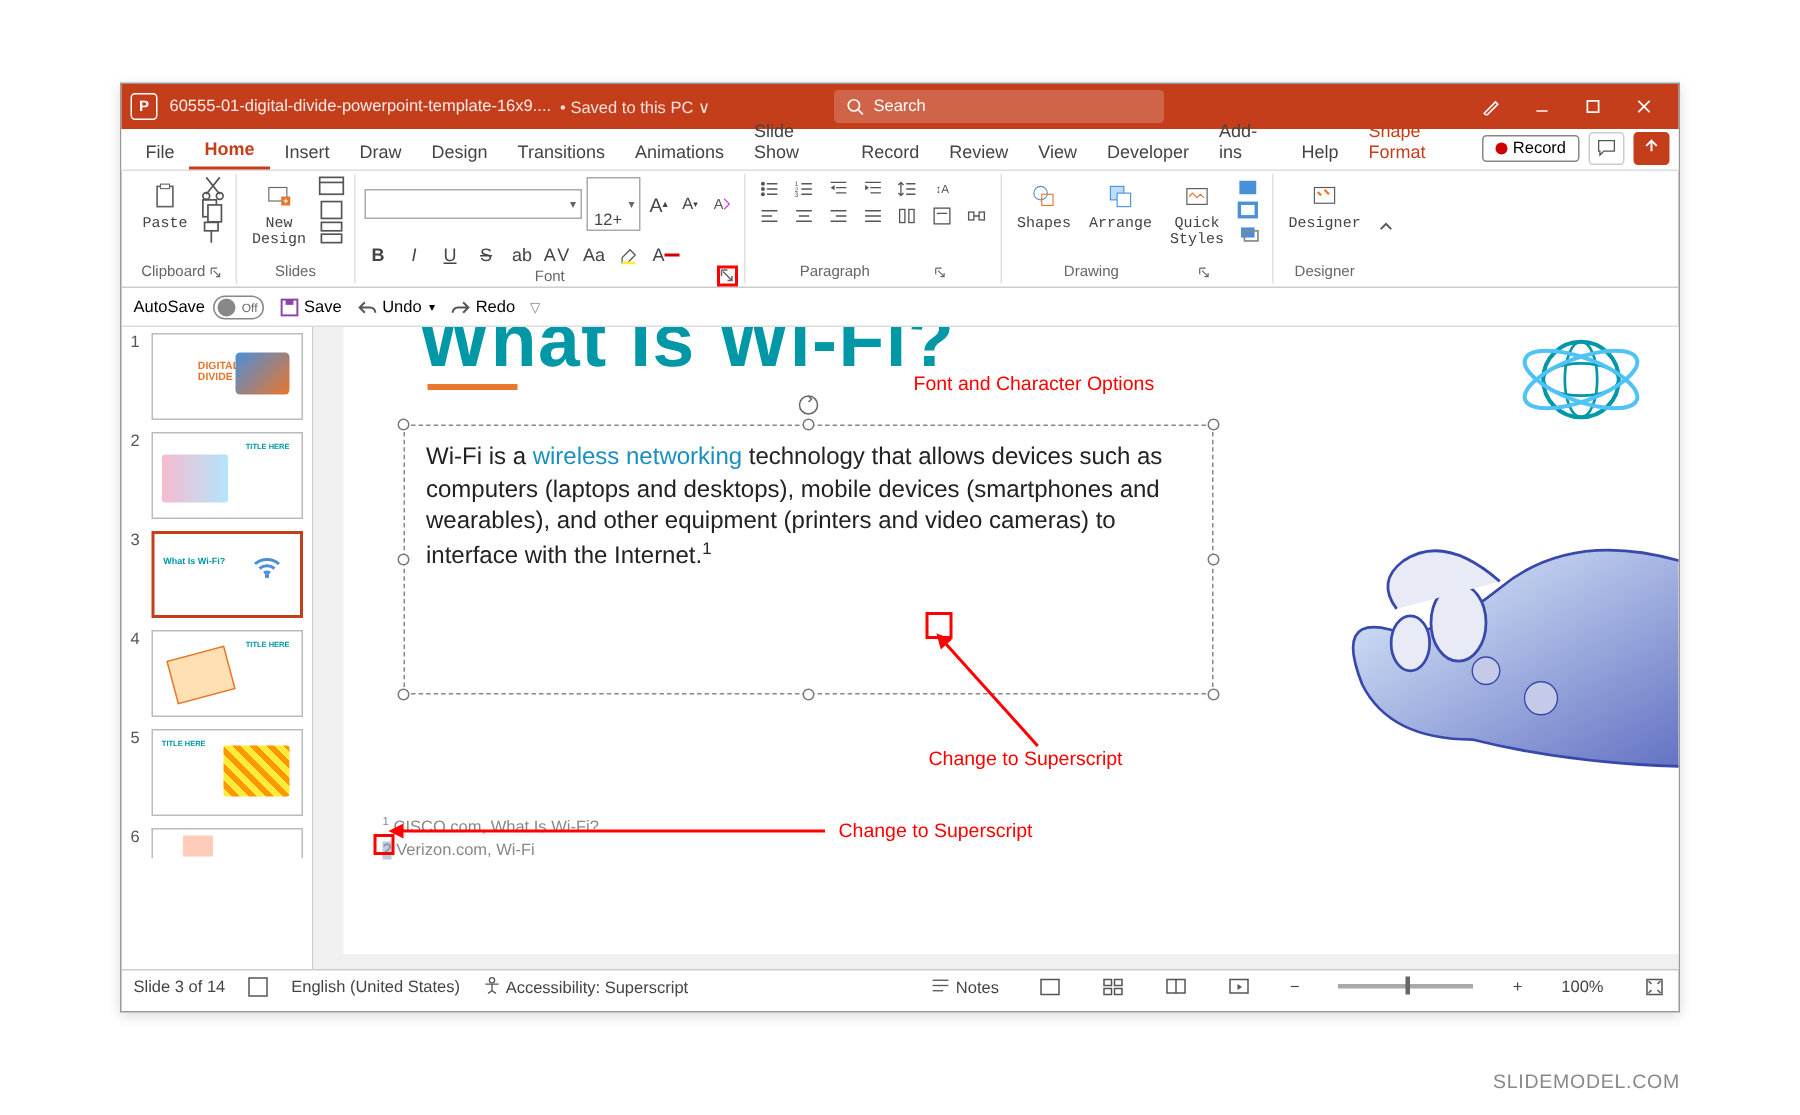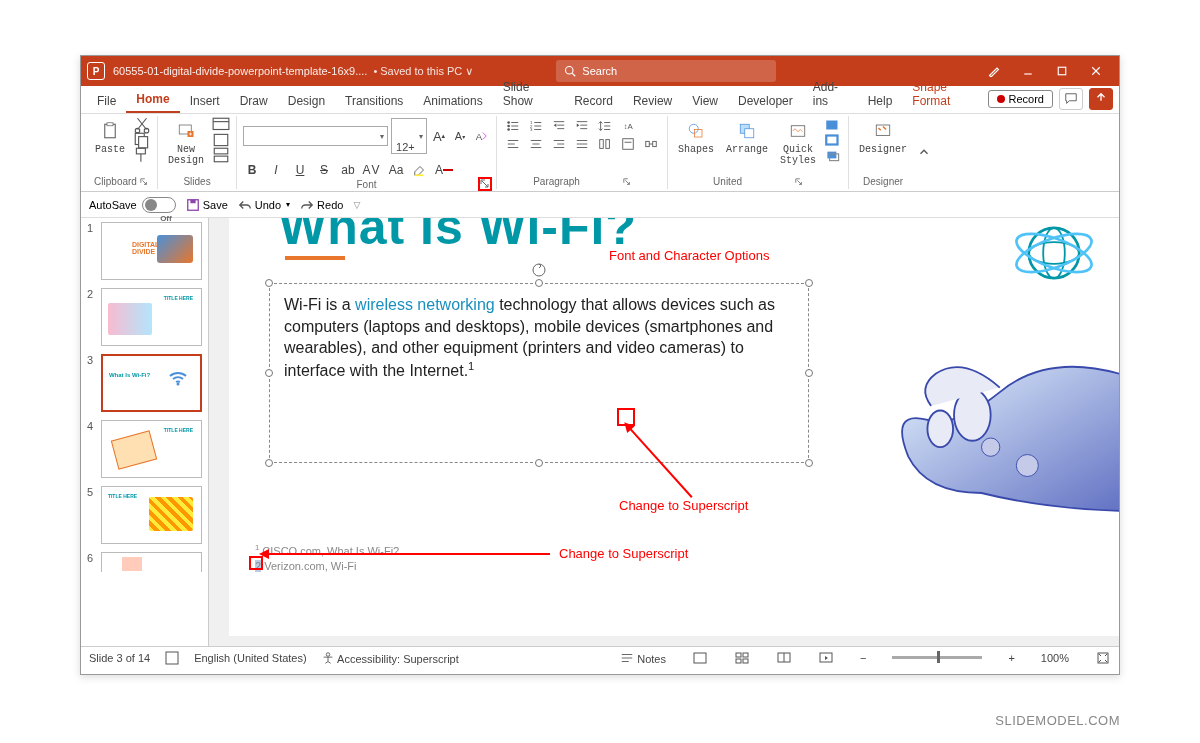--- a/index.html
+++ b/index.html
@@ -44,21 +44,21 @@
 .launcher-box svg { width: 10px; height: 10px; }
 .para-body { display: flex; flex-direction: column; gap: 2px; }
 .para-row { display: flex; gap: 3px; }
 .pbtn { width: 20px; height: 16px; display: flex; align-items: center; justify-content: center; }
 .pbtn svg { width: 14px; height: 14px; }
 .collapse-btn { width: 18px; align-self: center; }
 .qat { height: 26px; border-bottom: 1px solid #ddd; display: flex; align-items: center; gap: 10px; padding: 0 8px; font-size: 11px; }
 .autosave { display: flex; align-items: center; gap: 5px; text-align: center; }
 .toggle { width: 34px; height: 16px; border: 1px solid #888; border-radius: 8px; position: relative; background: #fff; }
 .toggle .knob { width: 12px; height: 12px; border-radius: 50%; background: #888; position: absolute; left: 2px; top: 1px; }
-.toggle .offtxt { position: absolute; right: 3px; top: 16px; font-size: 8px; color: #666; font-weight: bold; }
+.toggle .offtxt { position: absolute; right: 3px; top: 3px; font-size: 8px; color: #666; }
 .qbtn { display: flex; align-items: center; gap: 3px; }
 .qbtn svg { width: 14px; height: 14px; }
 .workspace { display: flex; height: 428px; }
 .thumbs { width: 128px; border-right: 1px solid #ccc; overflow: hidden; padding: 4px 6px; }
 .thumb-item { display: flex; gap: 4px; margin-bottom: 8px; }
 .tnum { font-size: 11px; color: #555; width: 10px; }
 .tbox { width: 102px; height: 58px; border: 1px solid #bbb; background: #fff; position: relative; overflow: hidden; }
 .tbox.sel { border: 2px solid #c43e1c; }
 .tbox .tinytitle { font-size: 5px; color: #0097a7; font-weight: bold; position: absolute; }
 .canvas-wrap { flex: 1; background: #f0f0f0; position: relative; overflow: hidden; }
@@ -449,21 +449,21 @@
             </div>
           <div class="mini">
               <svg viewBox="0 0 16 16">
                 <rect x="3" y="5" width="8" height="6" fill="#4a90d9"></rect>
                 <rect x="5" y="7" width="8" height="6" fill="none" stroke="#888"></rect>
               </svg>
             </div>
         </div>
       </div>
       <div class="rgroup-label">
-          <span>United</span>
+          <span>Drawing</span>
           <svg width="8" height="8" viewBox="0 0 10 10" style="margin-left:50px">
             <path d="M1 1h5M1 1v5M3 3l5 5M8 5v3H5" stroke="#666" fill="none"></path>
           </svg>
         </div>
     </div>
 
 
     <div class="rgroup" style="border-right:none">
       <div class="rgroup-body">
         <div class="rbtn-v">

